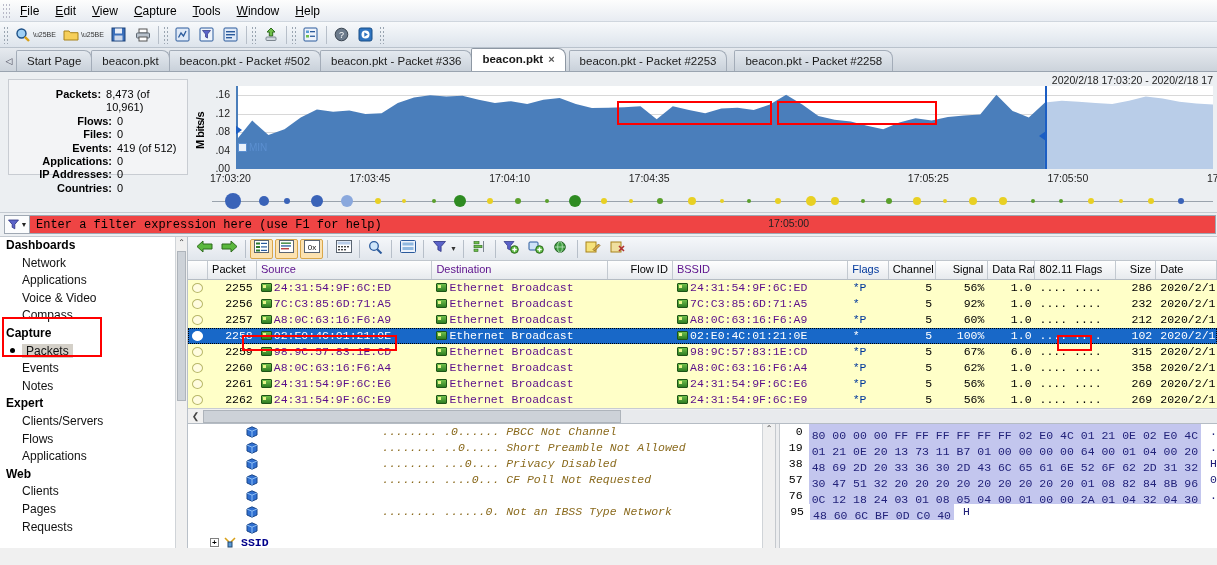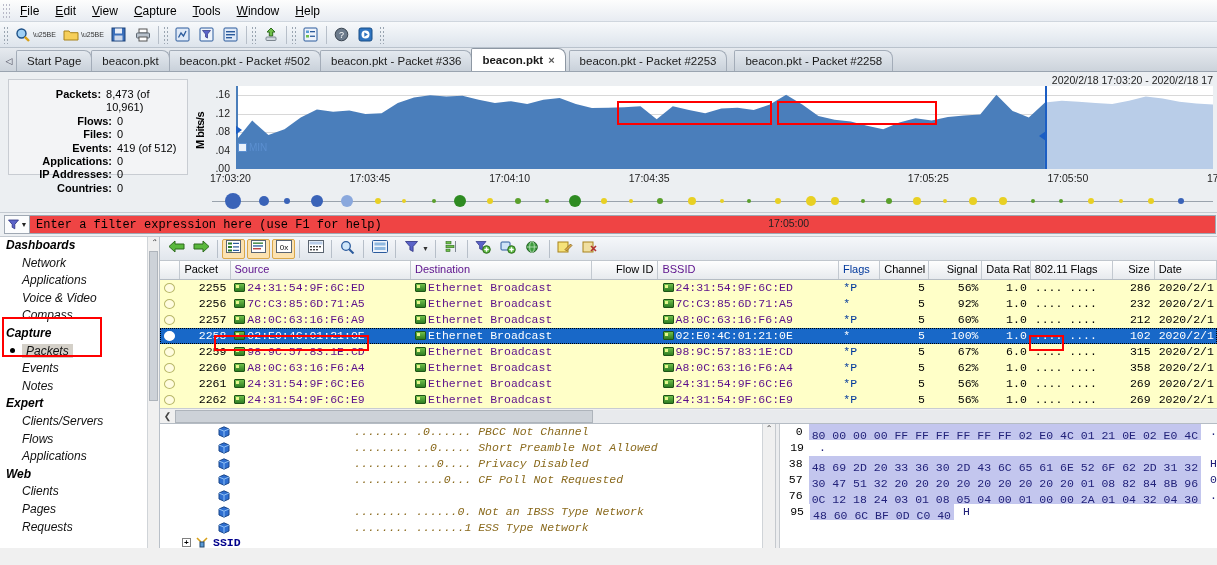--- a/index.html
+++ b/index.html
@@ -49,22 +49,22 @@
   
   .tabstrip {
     height: 24px; display: flex; align-items: flex-end;
     background: linear-gradient(#e6eaef, #ccd3db);
     border-bottom: 1px solid #9aa4b0;
     padding-left: 2px; position: relative;
   }
   .tab-scroll { width: 14px; height: 20px; display:flex; align-items:center; justify-content:center;
     font-size: 9px; color: #445; }
   .tab {
-    height: 21px; display: flex; align-items: center; gap: 5px;
-    padding: 10px 10px; margin-right: -1px;
+    height: 21px; display: flex; align-items: flex-start; gap: 5px;
+    padding: 4px 10px; margin-right: -1px;
     font-size: 11.5px; color: #1a1a1a;
     background: linear-gradient(#e4e9ef, #c9d1da);
     border: 1px solid #a3acb8; border-bottom: none;
     border-radius: 2px 8px 0 0;
     white-space: nowrap;
   }
   .tab.active {
     background: #fff; border-color: #8d97a3;
     font-weight: bold; height: 23px; z-index: 3;
   }
@@ -103,22 +103,22 @@
     background: #eceff2; border-bottom: 1px solid #c4cad1; padding-left: 4px; }
   .filtbtn { width: 26px; height: 19px; display: flex; align-items: center; gap: 1px;
     justify-content: center; border: 1px solid #9fa8b3; background: #fbfcfd; }
   .filtinput { flex: 1; height: 19px; background: #ef4444; border: 1px solid #9fa8b3;
     border-left: none; display: flex; align-items: center; padding-left: 6px;
     font-family: "Liberation Mono", monospace; font-size: 12px; color: #000; margin-right: 1px; }
 
   
   .main { display: flex; height: 311px; }
 
-  .sidebar { width: 160px; background: #fff; border-right: 1px solid #b9c0c8;
-    position: relative; overflow: hidden; font-size: 12px; font-style: italic; }
+  .sidebar { width: 188px; background: #fff; border-right: 1px solid #b9c0c8;
+    position: relative; overflow: hidden; font-size: 12px; }
   .sb-head { font-weight: bold; padding: 1px 0 1px 6px; line-height: 15.6px; }
   .sb-item { padding: 1px 0 1px 22px; line-height: 15.6px; position: relative; color: #111; }
   .sb-item.sel span.txt { background: #d4d0c8; padding: 0 4px; }
   .sb-bullet { position: absolute; left: 10px; top: 5px; width: 5px; height: 5px;
     border-radius: 50%; background: #000; }
   .sb-scroll { position: absolute; right: 0; top: 0; width: 12px; height: 100%;
     background: #f0f0f0; border-left: 1px solid #d0d4d8; }
   .sb-scroll .up { text-align: center; font-size: 8px; color: #333; padding-top: 1px; }
   .sb-thumb { position: absolute; left: 1px; right: 1px; background: #cdd2d8; border: 1px solid #aeb4bb; }
 
@@ -834,21 +834,20 @@
                 <span class="bits">........ ......0. Not an IBSS Type Network</span>
               </div>
               <div class="dline">
                 <span class="cube">
                   <svg class="cube-svg" width="12" height="12" viewBox="0 0 12 12">
                     <path d="M6 .8L11 3v6L6 11.2 1 9V3z" fill="#2f6fd0" stroke="#1b4688"></path>
                     <path d="M1 3l5 2.2L11 3" fill="none" stroke="#8fc0f5"></path>
                     <path d="M6 5.2v6" fill="none" stroke="#8fc0f5"></path>
                   </svg>
                 </span>
-                <span class="bits">........ .......1 ESS Type Network</span>
               </div>
             </div>
           <div class="ssidline" style="padding-left:22px;">
             <span style="display:inline-block;width:9px;height:9px;border:1px solid #808080;background:#fff;margin-right:4px;font-size:8px;line-height:8px;text-align:center;color:#000;">+</span>
             <svg width="14" height="11" viewBox="0 0 14 11" style="margin-right:4px;">
                 <path d="M2 1l4 4M12 1L8 5" stroke="#d8a017" stroke-width="1.6" fill="none"></path>
                 <rect x="5" y="5" width="4" height="5" fill="#5b9bd5" stroke="#24496f"></rect>
               </svg>
             <span>SSID</span>
           </div>
@@ -859,20 +858,21 @@
         <div class="vsplit"></div>
         <div class="hexpane">
           <div id="hexrows">
               <div class="hexrow">
                 <span class="hexoff">0</span>
                 <span class="hexbytes">80 00 00 00 FF FF FF FF FF FF 02 E0 4C 01 21 0E 02 E0 4C</span>
                 <span class="hexascii">.</span>
               </div>
               <div class="hexrow">
                 <span class="hexoff">19</span>
+                <span class="hexbytes">01 21 0E 20 13 73 11 B7 01 00 00 00 00 64 00 01 04 00 20</span>
                 <span class="hexascii">.</span>
               </div>
               <div class="hexrow">
                 <span class="hexoff">38</span>
                 <span class="hexbytes">48 69 2D 20 33 36 30 2D 43 6C 65 61 6E 52 6F 62 2D 31 32</span>
                 <span class="hexascii">H</span>
               </div>
               <div class="hexrow">
                 <span class="hexoff">57</span>
                 <span class="hexbytes">30 47 51 32 20 20 20 20 20 20 20 20 20 01 08 82 84 8B 96</span>

